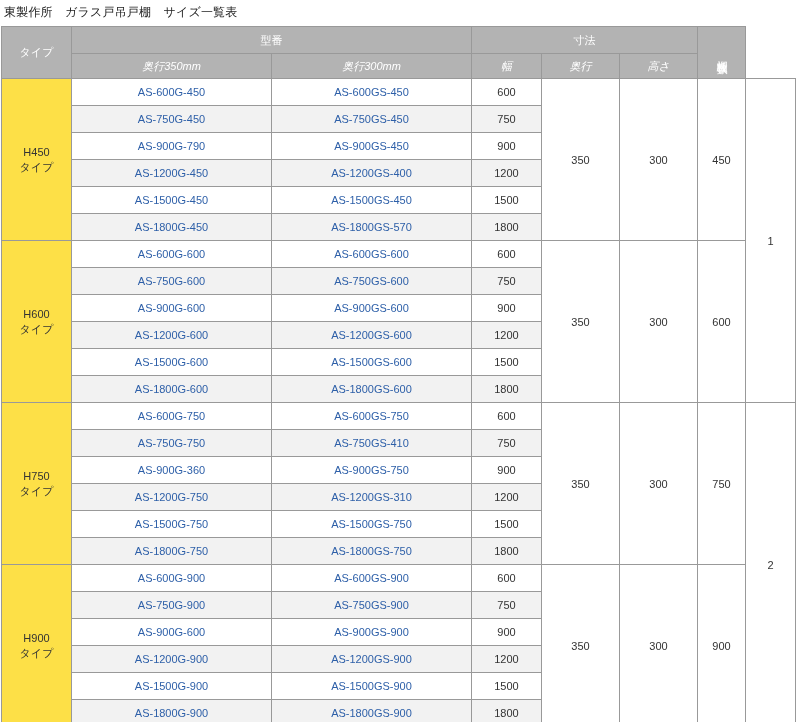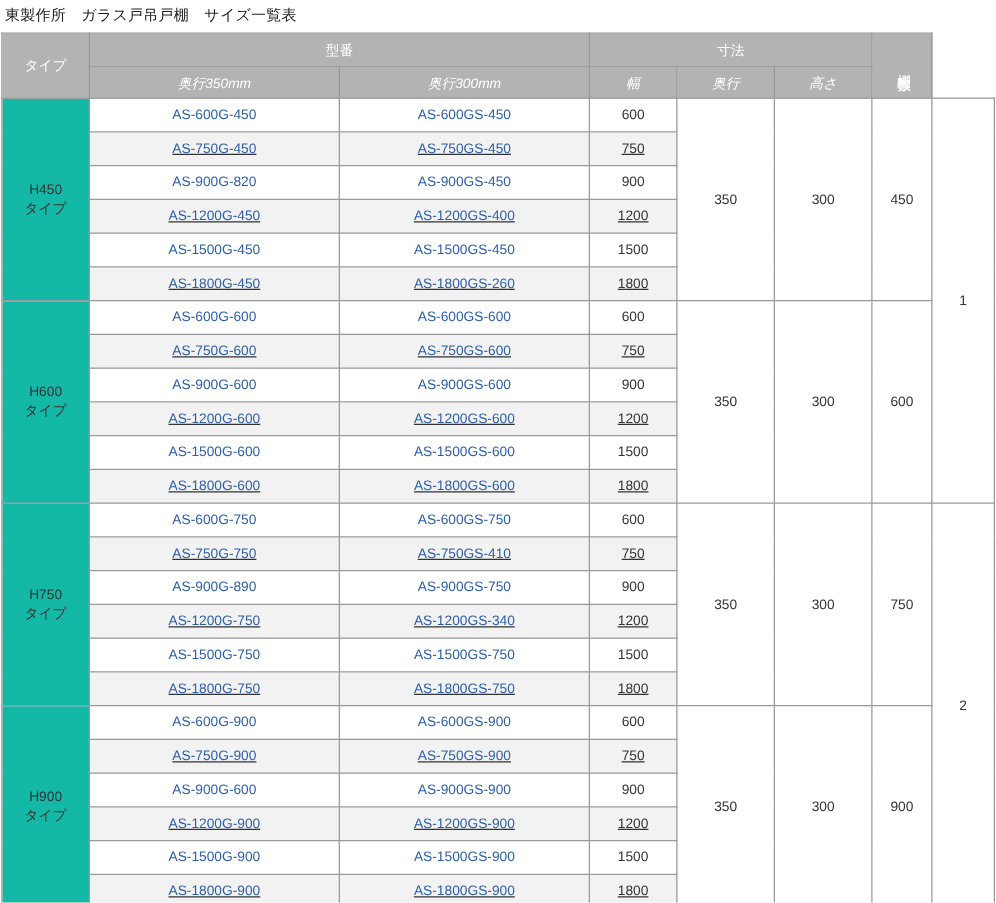--- a/index.html
+++ b/index.html
@@ -54,42 +54,42 @@
     color: #ffffff;
     font-size: 12px;
   }
   .hdr-shelf {
     background: #b3b3b3;
     color: #ffffff;
     font-size: 11px;
     line-height: 1.05;
   }
   .type-cell {
-    background: #14b8a6;
+    background: #fde047;
     color: #333333;
     font-size: 12px;
     line-height: 1.35;
     width: 70px;
     margin-top: 32px;
   }
   .model-cell {
     color: #2d5fa8;
     font-size: 11px;
     height: 26px;
   }
   .num-cell {
     color: #333333;
     font-size: 11px;
     margin-top: 40px;
   }
   .shelf-cell {
     color: #333333;
     font-size: 12px;
   }
-  .row-alt { background: #f2f2f2; text-decoration: underline; }
+  .row-alt { background: #f2f2f2; }
   .row-norm { background: #ffffff; }
   .c-type { width: 70px; }
   .c-model350 { width: 200px; }
   .c-model300 { width: 200px; }
   .c-w { width: 70px; }
   .c-d { width: 78px; }
   .c-h { width: 78px; }
   .c-shelf { width: 48px; }
   .vert-label {
     writing-mode: vertical-rl;
@@ -143,37 +143,37 @@
         <td class="num-cell" rowspan="6">300</td>
         <td class="num-cell" rowspan="6">450</td>
         <td class="shelf-cell" rowspan="12">1</td>
       </tr>
       <tr class="row-alt">
         <td class="model-cell">AS-750G-450</td>
         <td class="model-cell">AS-750GS-450</td>
         <td class="num-cell">750</td>
       </tr>
       <tr class="row-norm">
-        <td class="model-cell">AS-900G-820</td>
+        <td class="model-cell">AS-900G-790</td>
         <td class="model-cell">AS-900GS-450</td>
         <td class="num-cell">900</td>
       </tr>
       <tr class="row-alt">
         <td class="model-cell">AS-1200G-450</td>
         <td class="model-cell">AS-1200GS-400</td>
         <td class="num-cell">1200</td>
       </tr>
       <tr class="row-norm">
         <td class="model-cell">AS-1500G-450</td>
         <td class="model-cell">AS-1500GS-450</td>
         <td class="num-cell">1500</td>
       </tr>
       <tr class="row-alt">
         <td class="model-cell">AS-1800G-450</td>
-        <td class="model-cell">AS-1800GS-260</td>
+        <td class="model-cell">AS-1800GS-570</td>
         <td class="num-cell">1800</td>
       </tr>
       <tr class="row-norm">
         <td class="type-cell" rowspan="6">
           <div>H600</div>
           <div>タイプ</div>
         </td>
         <td class="model-cell">AS-600G-600</td>
         <td class="model-cell">AS-600GS-600</td>
         <td class="num-cell">600</td>
@@ -218,27 +218,27 @@
         <td class="num-cell" rowspan="6">300</td>
         <td class="num-cell" rowspan="6">750</td>
         <td class="shelf-cell" rowspan="12">2</td>
       </tr>
       <tr class="row-alt">
         <td class="model-cell">AS-750G-750</td>
         <td class="model-cell">AS-750GS-410</td>
         <td class="num-cell">750</td>
       </tr>
       <tr class="row-norm">
-        <td class="model-cell">AS-900G-890</td>
+        <td class="model-cell">AS-900G-360</td>
         <td class="model-cell">AS-900GS-750</td>
         <td class="num-cell">900</td>
       </tr>
       <tr class="row-alt">
         <td class="model-cell">AS-1200G-750</td>
-        <td class="model-cell">AS-1200GS-340</td>
+        <td class="model-cell">AS-1200GS-310</td>
         <td class="num-cell">1200</td>
       </tr>
       <tr class="row-norm">
         <td class="model-cell">AS-1500G-750</td>
         <td class="model-cell">AS-1500GS-750</td>
         <td class="num-cell">1500</td>
       </tr>
       <tr class="row-alt">
         <td class="model-cell">AS-1800G-750</td>
         <td class="model-cell">AS-1800GS-750</td>

